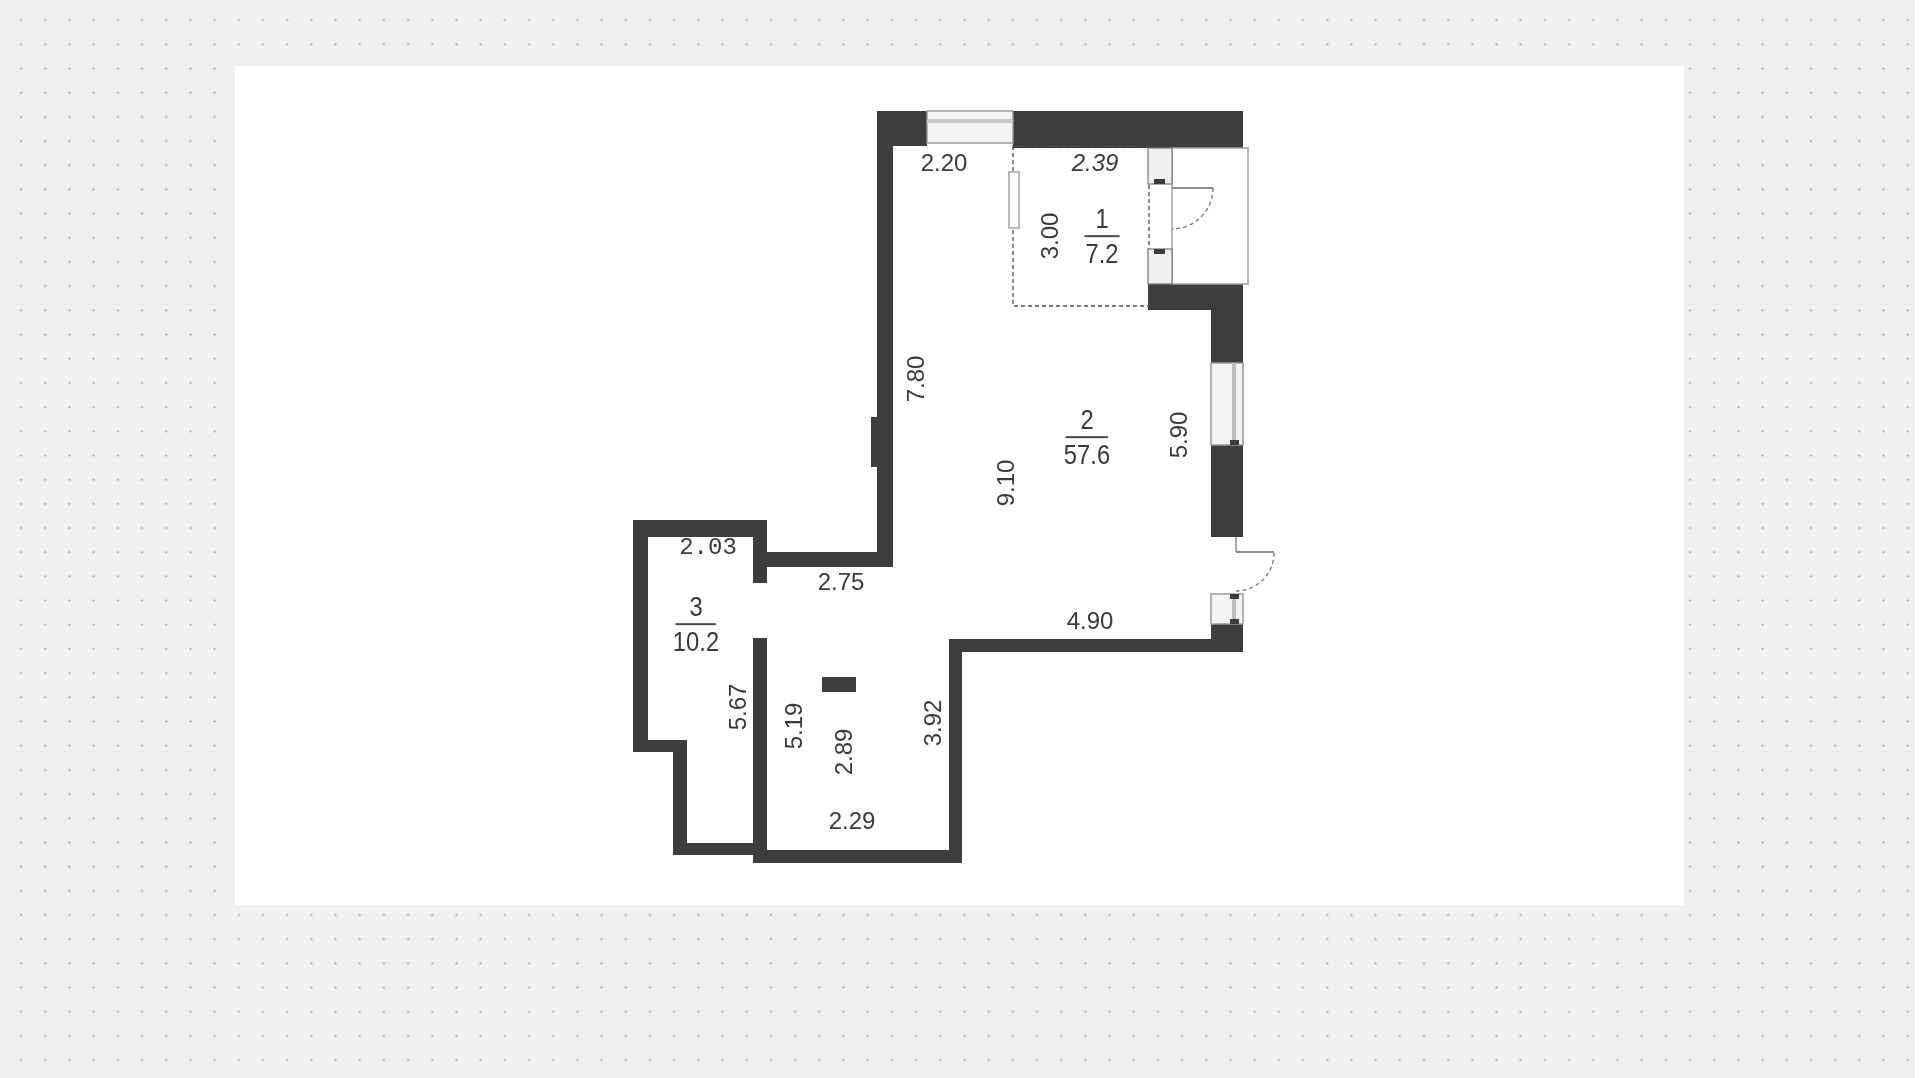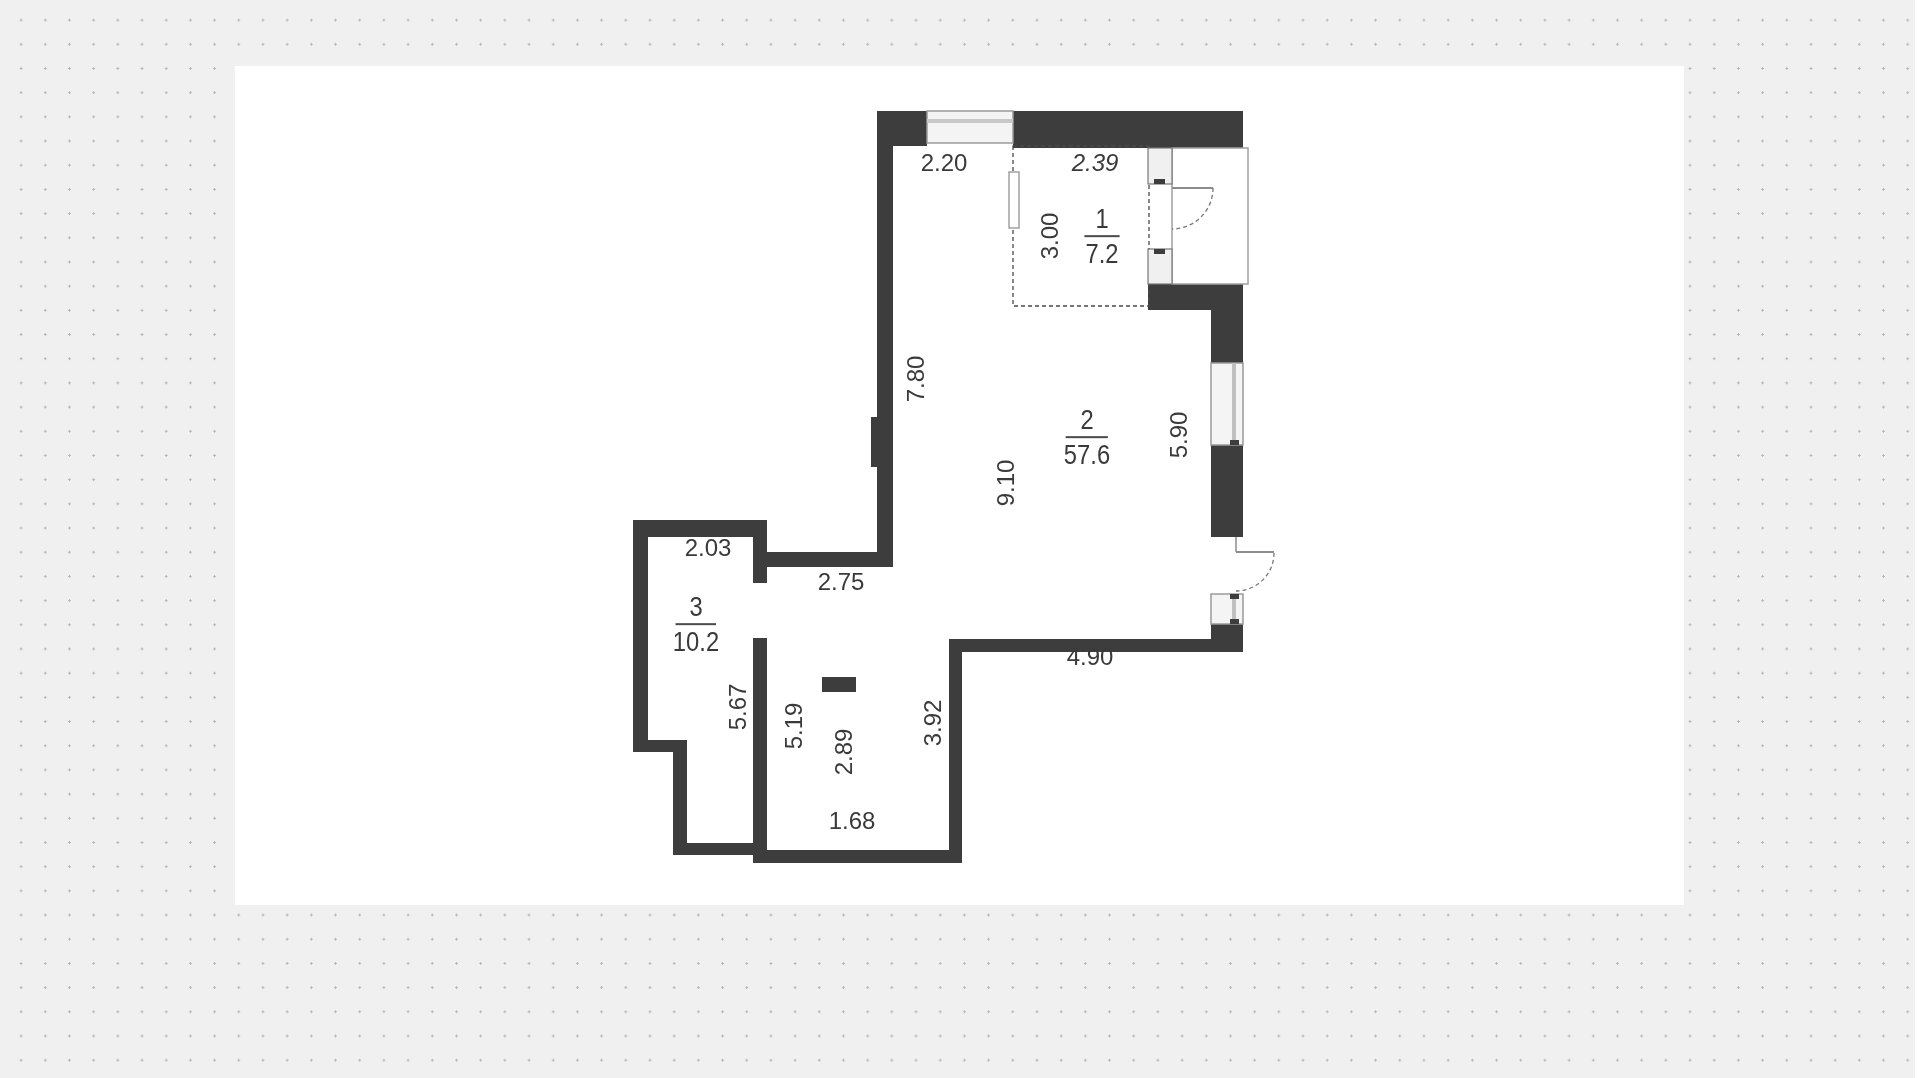--- a/index.html
+++ b/index.html
@@ -105,28 +105,28 @@
     </g>
   </svg>
 
   <div id="labels-layer">
       <div class="dim" style="left: 944px; top: 163px;">2.20</div>
       <div class="dim" style="left: 1095px; top: 163px; font-style: italic;">2.39</div>
       <div class="dim rot" style="left: 1050px; top: 236px;">3.00</div>
       <div class="dim rot" style="left: 916px; top: 379px;">7.80</div>
       <div class="dim rot" style="left: 1006px; top: 483px;">9.10</div>
       <div class="dim rot" style="left: 1179px; top: 435px;">5.90</div>
-      <div class="dim" style="left: 708px; top: 548px;">2.03</div>
+      <div class="dim" style="left: 708px; top: 548px; font-family: Liberation Mono, monospace;">2.03</div>
       <div class="dim" style="left: 841px; top: 582px;">2.75</div>
-      <div class="dim" style="left: 1090px; top: 621px; margin-top: 36px;">4.90</div>
+      <div class="dim" style="left: 1090px; top: 621px;">4.90</div>
       <div class="dim rot" style="left: 738px; top: 707px;">5.67</div>
       <div class="dim rot" style="left: 794px; top: 726px;">5.19</div>
       <div class="dim rot" style="left: 844px; top: 752px;">2.89</div>
       <div class="dim rot" style="left: 933px; top: 723px;">3.92</div>
-      <div class="dim" style="left: 852px; top: 821px;">1.68</div>
+      <div class="dim" style="left: 852px; top: 821px;">2.29</div>
       <div class="room" style="left: 1102px; top: 237px;">
         <div class="room-num">1</div>
         <div class="room-div" style="width: 40px;"></div>
         <div class="room-area">7.2</div>
       </div>
       <div class="room" style="left: 1087px; top: 438px;">
         <div class="room-num">2</div>
         <div class="room-div" style="width: 48px;"></div>
         <div class="room-area">57.6</div>
       </div>

